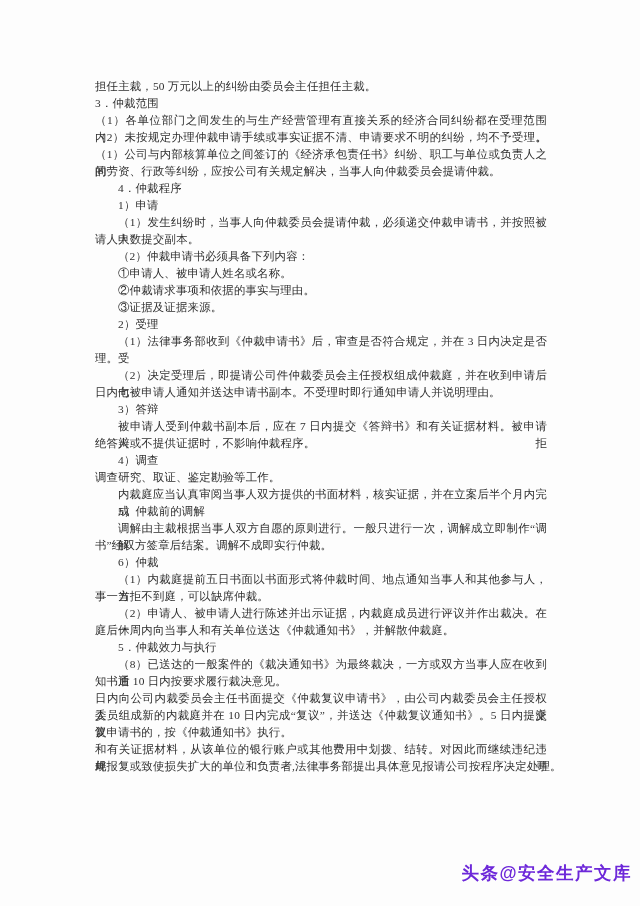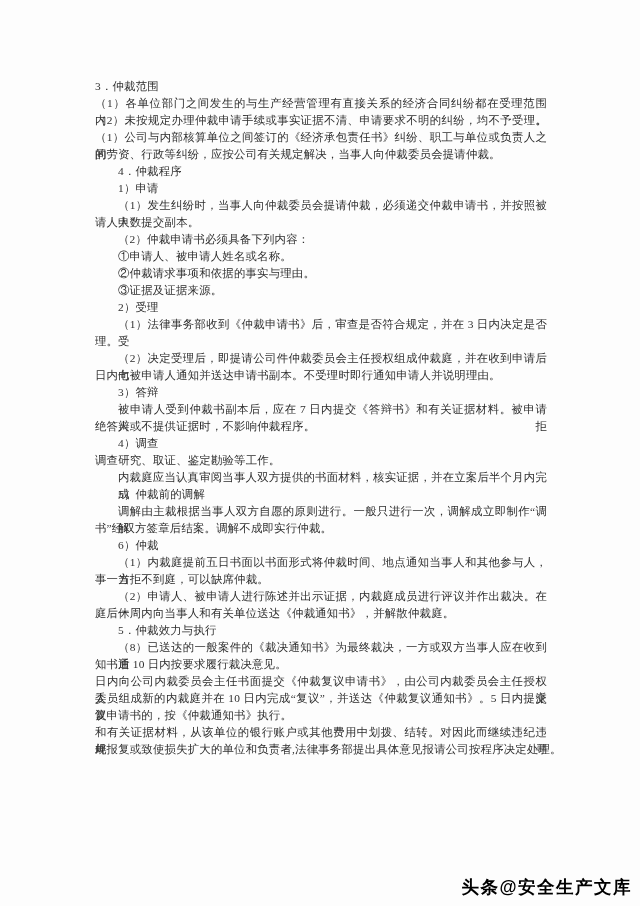--- a/index.html
+++ b/index.html
@@ -36,34 +36,35 @@
     padding-left: 23px;
   }
   .line.just {
     text-align: justify;
     text-align-last: justify;
     white-space: normal;
   }
   .watermark {
     position: absolute;
     right: 8px;
-    bottom: 7px;
+    bottom: 21px;
     font-family: "Liberation Sans", "DejaVu Sans", sans-serif;
     font-size: 17.5px;
     font-weight: bold;
-    color: #000000;
+    color: #6d28d9;
     letter-spacing: 1.5px;
     text-shadow: 0 1px 0 rgba(255,255,255,0.8);
   }
 </style>
 </head>
 <body>
 
 <div class="page">
   <div class="doc">
+      <div class="line">担任主裁，50 万元以上的纠纷由委员会主任担任主裁。</div>
       <div class="line">3．仲裁范围</div>
       <div class="line just">（1）各单位部门之间发生的与生产经营管理有直接关系的经济合同纠纷都在受理范围内。</div>
       <div class="line just">（2）未按规定办理仲裁申请手续或事实证据不清、申请要求不明的纠纷，均不予受理。</div>
       <div class="line just">（1）公司与内部核算单位之间签订的《经济承包责任书》纠纷、职工与单位或负责人之间</div>
       <div class="line">的劳资、行政等纠纷，应按公司有关规定解决，当事人向仲裁委员会提请仲裁。</div>
       <div class="line ind">4．仲裁程序</div>
       <div class="line ind">1）申请</div>
       <div class="line ind just">（1）发生纠纷时，当事人向仲裁委员会提请仲裁，必须递交仲裁申请书，并按照被申</div>
       <div class="line">请人人数提交副本。</div>
       <div class="line ind">（2）仲裁申请书必须具备下列内容：</div>

